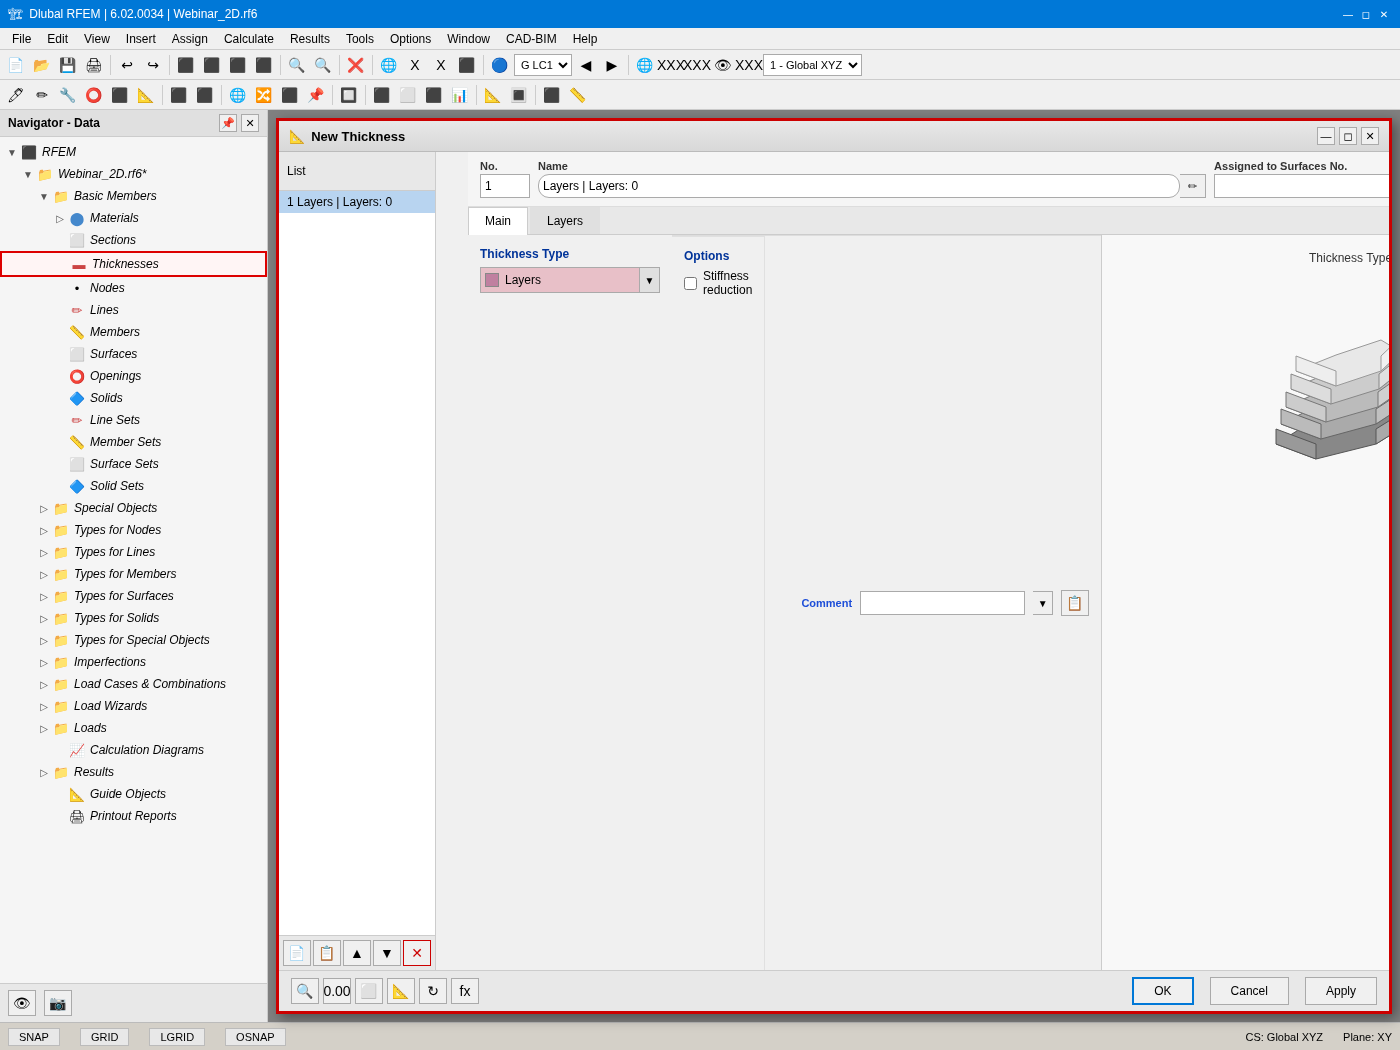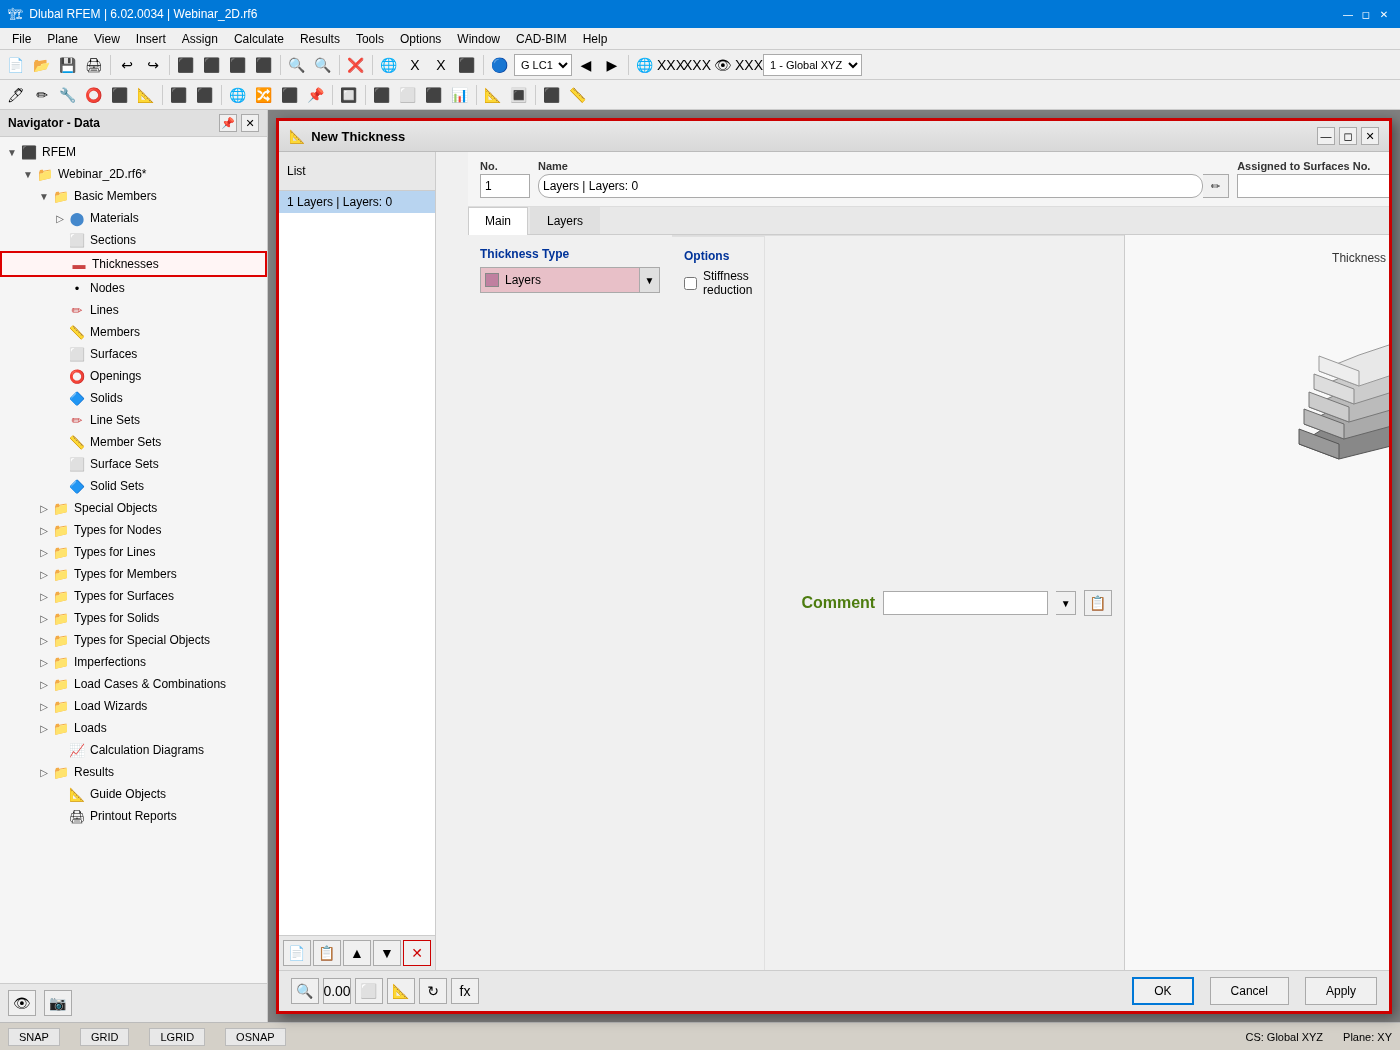--- a/index.html
+++ b/index.html
@@ -27,21 +27,21 @@
 
     
     .navigator { width: 268px; background: #f5f5f5; border-right: 1px solid #ccc; display: flex; flex-direction: column; }
     .nav-header { background: #e0e0e0; padding: 4px 8px; font-weight: bold; font-size: 12px; display: flex; align-items: center; justify-content: space-between; border-bottom: 1px solid #ccc; }
     .nav-header-btns { display: flex; gap: 4px; }
     .nav-tree { flex: 1; overflow-y: auto; padding: 4px 0; }
     .tree-item { display: flex; align-items: center; padding: 2px 4px; cursor: pointer; white-space: nowrap; }
     .tree-item.highlighted { background: #fff; border: 2px solid #cc0000; }
     .tree-toggle { width: 16px; display: inline-flex; align-items: center; justify-content: center; color: #555; font-size: 10px; }
     .tree-icon { width: 18px; height: 18px; display: inline-flex; align-items: center; justify-content: center; margin-right: 4px; font-size: 13px; }
-    .tree-label { font-size: 12px; }
+    .tree-label { font-size: 12px; font-style: italic; }
 
     
     .content-area { flex: 1; position: relative; background: #808080; }
     .dialog { position: absolute; top: 8px; left: 8px; right: 8px; bottom: 8px; background: #f0f0f0; border: 3px solid #cc0000; box-shadow: 4px 4px 12px rgba(0,0,0,0.4); display: flex; flex-direction: column; }
     .dialog-titlebar { background: linear-gradient(to bottom, #e8e8e8, #d8d8d8); padding: 6px 10px; display: flex; align-items: center; justify-content: space-between; border-bottom: 1px solid #bbb; }
     .dialog-title { font-size: 13px; font-weight: bold; display: flex; align-items: center; gap: 6px; }
     .dialog-controls { display: flex; gap: 4px; }
     .dialog-btn { width: 18px; height: 18px; border: 1px solid #aaa; background: #f0f0f0; cursor: pointer; display: flex; align-items: center; justify-content: center; font-size: 11px; }
 
     
@@ -91,21 +91,21 @@
     .type-color-dot { width: 14px; height: 14px; background: #c080a0; margin-right: 6px; border: 1px solid #888; }
 
     
     .options-section { padding: 12px; border-top: 1px solid #e0e0e0; }
     .options-right { flex: 1; padding: 12px; border-left: 1px solid #e0e0e0; }
     .checkbox-row { display: flex; align-items: center; gap: 6px; margin-bottom: 6px; }
     .checkbox-row input[type="checkbox"] { margin: 0; }
 
     
     .comment-section { padding: 8px 12px; border-top: 1px solid #ddd; display: flex; align-items: center; gap: 8px; }
-    .comment-label { font-size: 16px; font-weight: bold; color: #4d7c0f; white-space: nowrap; }
+    .comment-label { font-size: 11px; font-weight: bold; color: #1d4ed8; white-space: nowrap; }
     .comment-input { flex: 1; height: 24px; border: 1px solid #aaa; background: white; padding: 0 4px; font-size: 12px; }
     .comment-dropdown { width: 20px; height: 24px; border: 1px solid #aaa; border-left: none; background: #f0f0f0; display: flex; align-items: center; justify-content: center; font-size: 10px; cursor: pointer; }
     .comment-btn { width: 28px; height: 26px; border: 1px solid #aaa; background: #f0f0f0; display: flex; align-items: center; justify-content: center; font-size: 14px; cursor: pointer; }
 
     
     .bottom-area { display: flex; align-items: center; padding: 6px 12px; border-top: 1px solid #ccc; background: #e8e8e8; justify-content: space-between; }
     .bottom-left { display: flex; gap: 4px; }
     .bottom-right { display: flex; gap: 16px; }
     .bottom-btn { width: 28px; height: 26px; background: #f0f0f0; border: 1px solid #aaa; cursor: pointer; display: flex; align-items: center; justify-content: center; font-size: 14px; }
     .action-btn { height: 28px; padding: 0 20px; background: #f0f0f0; border: 1px solid #aaa; cursor: pointer; font-size: 12px; }
@@ -139,21 +139,21 @@
   </div>
   <div class="title-bar-controls">
     <button class="title-btn">—</button>
     <button class="title-btn">◻</button>
     <button class="title-btn close">✕</button>
   </div>
 </div>
 
 <div class="menu-bar">
   <span class="menu-item">File</span>
-  <span class="menu-item">Plane</span>
+  <span class="menu-item">Edit</span>
   <span class="menu-item">View</span>
   <span class="menu-item">Insert</span>
   <span class="menu-item">Assign</span>
   <span class="menu-item">Calculate</span>
   <span class="menu-item">Results</span>
   <span class="menu-item">Tools</span>
   <span class="menu-item">Options</span>
   <span class="menu-item">Window</span>
   <span class="menu-item">CAD-BIM</span>
   <span class="menu-item">Help</span>

